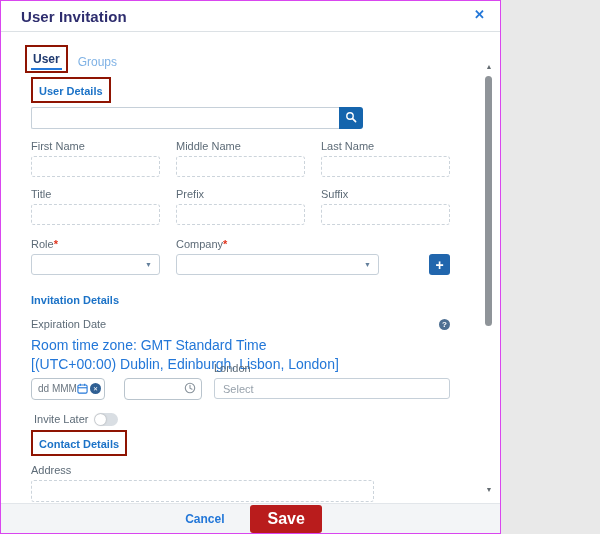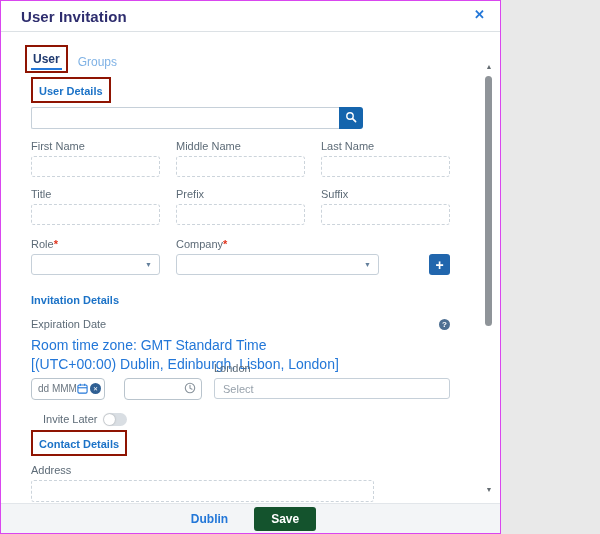--- a/index.html
+++ b/index.html
@@ -52,32 +52,32 @@
   .actions-label { font-size:11px; color:#5d6b77; }
 
   .dt-grid { display:grid; grid-template-columns:183px 1fr; margin-top:4px; align-items:center; }
   .dt-left { display:flex; gap:19px; }
   .date-field { width:74px; height:22px; border:1px solid #b9c4cd; border-radius:4px; display:flex; align-items:center; padding:0 3px 0 6px; background:#fff; cursor:text; }
   .date-ph { flex:1; font-size:10px; color:#6b7680; overflow:hidden; white-space:nowrap; }
   .clear-circle { width:11px; height:11px; border-radius:50%; background:#2f5f93; color:#fff; font-size:6px; display:flex; align-items:center; justify-content:center; margin-left:2px; cursor:pointer; flex:0 0 auto; }
   .time-field { width:78px; height:22px; border:1px solid #b9c4cd; border-radius:4px; display:flex; align-items:center; justify-content:flex-end; padding:0 5px; background:#fff; cursor:text; }
   .actions-select { height:21px; border:1px solid #c6d0d9; border-radius:3px; display:flex; align-items:center; padding:0 8px; font-size:11px; color:#97a1ab; background:#fff; cursor:pointer; }
 
-  .invite-row { margin-top:13px; margin-left:12px; display:flex; align-items:center; gap:6px; }
+  .invite-row { margin-top:13px; margin-left:3px; display:flex; align-items:center; gap:6px; }
   .toggle { width:24px; height:13px; border-radius:7px; background:#d9dee3; position:relative; cursor:pointer; }
   .knob { position:absolute; left:1px; top:1px; width:11px; height:11px; border-radius:50%; background:#fff; box-shadow:0 0 2px rgba(0,0,0,.3); }
 
   .contact-box { }
   .address-label { display:block; margin-top:8px; margin-bottom:4px; }
   .address-input { width:343px; height:22px; }
 
   
   .footer { position:absolute; left:0; right:0; bottom:0; height:30px; background:#f3f5f7; border-top:1px solid #e2e6ea; display:flex; align-items:center; justify-content:center; gap:20px; }
   .cancel { color:#2377d8; font-size:12px; font-weight:bold; background:none; border:none; cursor:pointer; font-family:inherit; }
-  .save { background:#14532d; color:#fff; font-size:12px; font-weight:bold; border:none; border-radius:3px; padding:5px 17px; cursor:default; font-family:inherit; }
+  .save { background:#b91c1c; color:#fff; font-size:16px; font-weight:bold; border:none; border-radius:3px; padding:5px 17px; cursor:default; font-family:inherit; }
 
   
   .scrollbar { position:absolute; right:5px; top:58px; bottom:36px; width:12px; }
   .sb-arrow { position:absolute; left:0; right:0; text-align:center; color:#646b71; font-size:7px; line-height:1; cursor:pointer; }
   .sb-up { top:4px; }
   .sb-down { bottom:4px; }
   .sb-thumb { position:absolute; left:2px; top:17px; width:7px; height:250px; background:#8f9499; border-radius:4px; cursor:grab; }
 </style>
 </head>
 <body>
@@ -227,17 +227,17 @@
 
   </div>
 
   <div class="scrollbar">
     <span class="sb-arrow sb-up">▲</span>
     <span class="sb-thumb"></span>
     <span class="sb-arrow sb-down">▼</span>
   </div>
 
   <div class="footer">
-    <button class="cancel">Dublin</button>
+    <button class="cancel">Cancel</button>
     <button class="save">Save</button>
   </div>
 
 </div>
 
 </body></html>

